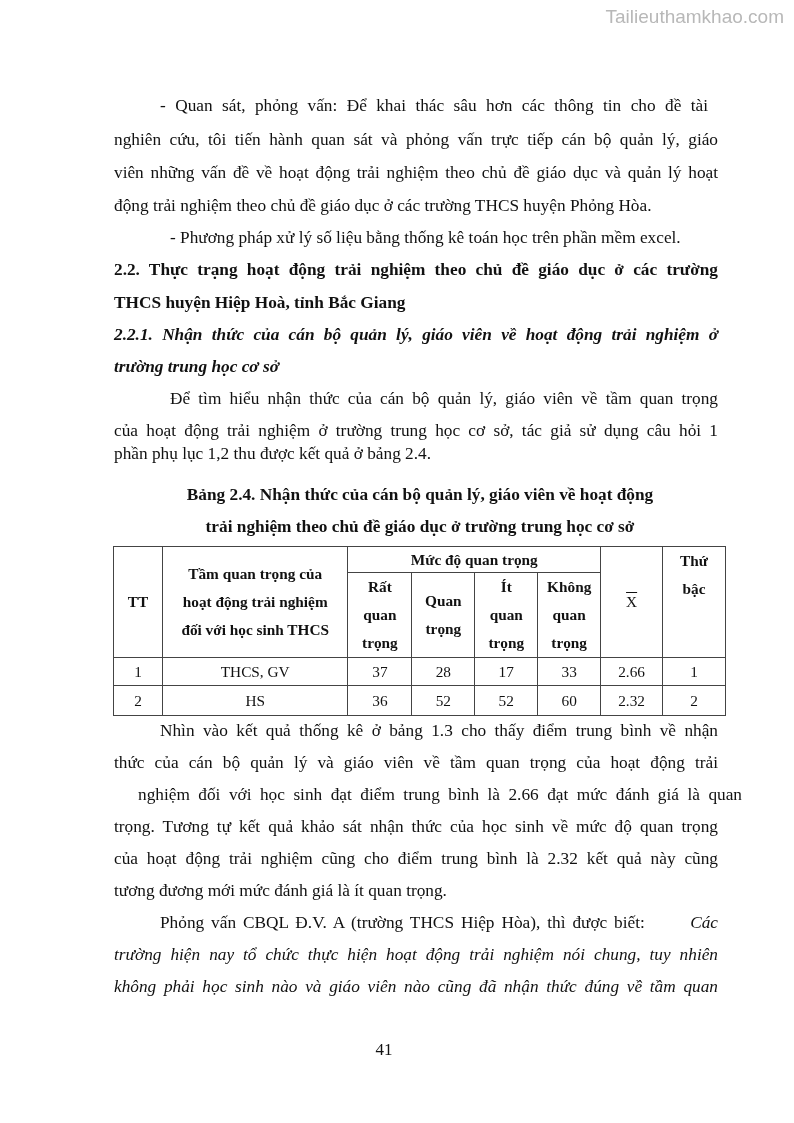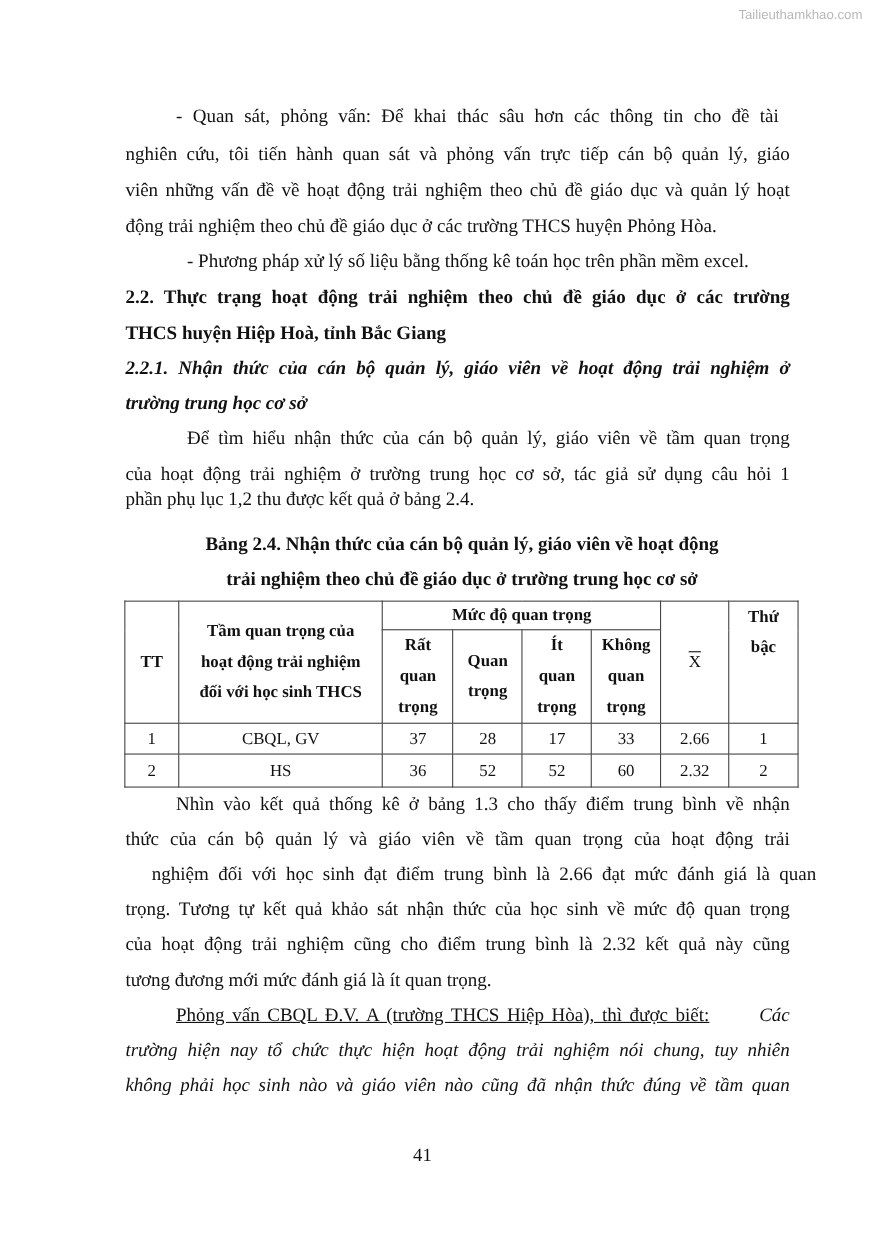--- a/index.html
+++ b/index.html
@@ -1,19 +1,19 @@
 <!DOCTYPE html>
 <html><head>
 <meta charset="utf-8">
 <style>
   html, body { margin:0; padding:0; background:#fff; }
   body { width:794px; height:1123px; position:relative; overflow:hidden;
          font-family:"Liberation Serif", serif; color:#111; }
   .watermark { position:absolute; top:6px; right:10px; font-family:"Liberation Sans", sans-serif;
-               font-size:12px; color:#b8b8b8; }
+               font-size:19px; color:#b8b8b8; }
   .line { position:absolute; left:114px; width:604px; font-size:17.3px; line-height:22px; white-space:nowrap; }
   .just { text-align:justify; text-align-last:justify; }
   .b { font-weight:bold; }
   .i { font-style:italic; }
   .center { text-align:center; }
   table.t { position:absolute; left:113px; top:546px; width:613px; border-collapse:collapse;
             font-size:15.3px; }
   table.t td, table.t th { border:1px solid #444; text-align:center; padding:0; }
   table.t th { font-weight:bold; line-height:28px; vertical-align:middle; }
   .xbar { text-decoration:overline; font-weight:normal; }
@@ -85,21 +85,21 @@
       <div>trọng</div>
     </th>
     <th>
       <div>Không</div>
       <div>quan</div>
       <div>trọng</div>
     </th>
   </tr>
   <tr style="height:28px;">
     <td>1</td>
-    <td>CBQL, GV</td>
+    <td>THCS, GV</td>
     <td>37</td>
     <td>28</td>
     <td>17</td>
     <td>33</td>
     <td>2.66</td>
     <td>1</td>
   </tr>
   <tr style="height:30px;">
     <td>2</td>
     <td>HS</td>
@@ -114,19 +114,19 @@
   </table>
 
 <div class="line just" style="top:720px; left:160px; width:558px;">Nhìn vào kết quả thống kê ở bảng 1.3 cho thấy điểm trung bình về nhận</div>
 <div class="line just" style="top:752px;">thức của cán bộ quản lý và giáo viên về tầm quan trọng của hoạt động trải</div>
 <div class="line just" style="top:784px;margin-left:24px;">nghiệm đối với học sinh đạt điểm trung bình là 2.66 đạt mức đánh giá là quan</div>
 <div class="line just" style="top:816px;">trọng. Tương tự kết quả khảo sát nhận thức của học sinh về mức độ quan trọng</div>
 <div class="line just" style="top:848px;">của hoạt động trải nghiệm cũng cho điểm trung bình là 2.32 kết quả này cũng</div>
 <div class="line" style="top:880px;">tương đương mới mức đánh giá là ít quan trọng.</div>
 
 <div class="line" style="top:912px; left:160px; width:558px; display:flex; justify-content:space-between;">
-  <span style="word-spacing:2.6px;text-decoration:underline;">Phỏng vấn CBQL Đ.V. A (trường THCS Hiệp Hòa), thì được biết: </span>
+  <span style="word-spacing:2.6px;">Phỏng vấn CBQL Đ.V. A (trường THCS Hiệp Hòa), thì được biết: </span>
   <span class="i">Các</span>
 </div>
 <div class="line just i" style="top:944px;">trường hiện nay tổ chức thực hiện hoạt động trải nghiệm nói chung, tuy nhiên</div>
 <div class="line just i" style="top:976px;">không phải học sinh nào và giáo viên nào cũng đã nhận thức đúng về tầm quan</div>
 
 <div class="pagenum">41</div>
 
 </body></html>

